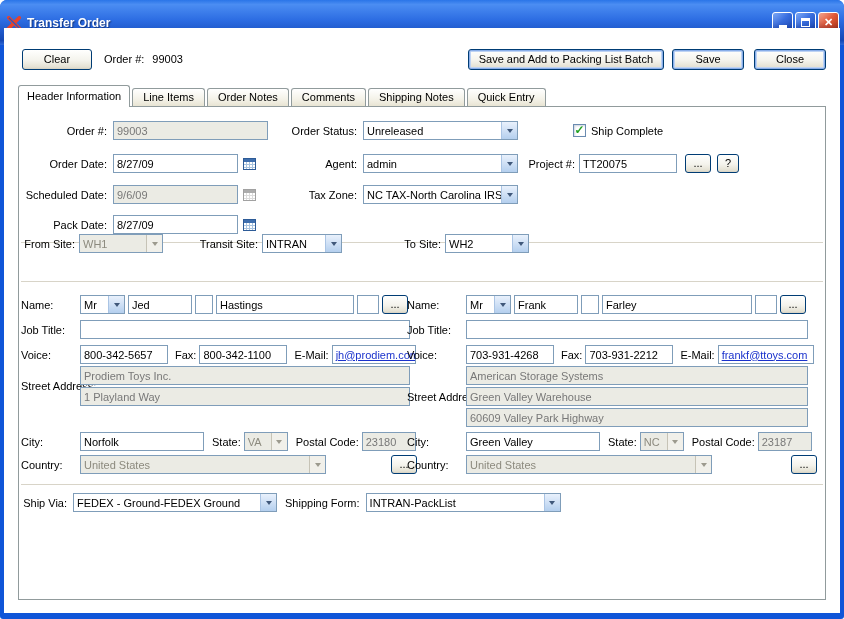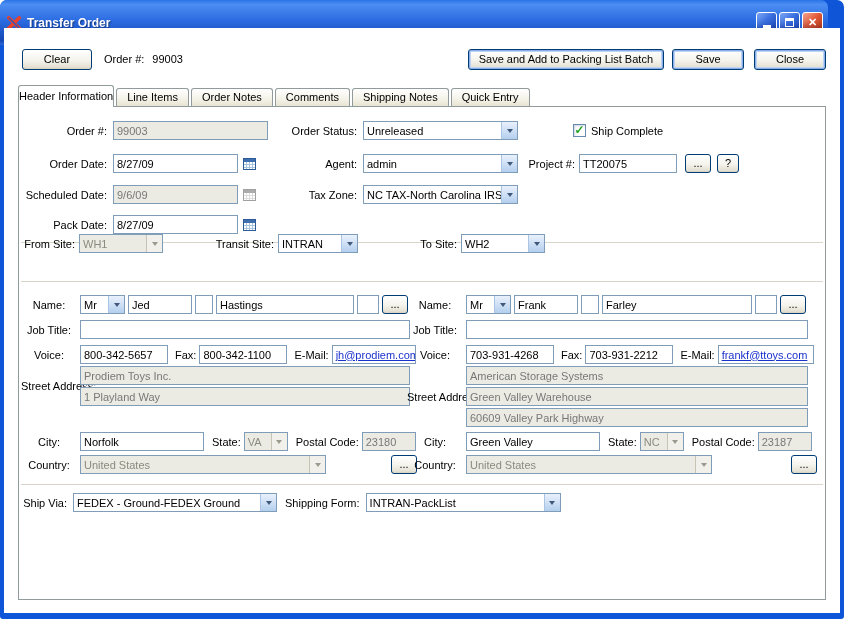--- a/index.html
+++ b/index.html
@@ -5,21 +5,21 @@
   * { box-sizing: border-box; }
   html,body { margin:0; padding:0; }
   body {
     width:844px; height:619px; position:relative; overflow:hidden;
     font-family:"Liberation Sans", sans-serif; font-size:11px; color:#000;
     background:#fff;
   }
   
   .window { position:absolute; inset:0; background:#0f55d8; border-radius:7px 7px 3px 3px; }
   .titlebar {
-    position:absolute; top:0; left:0; right:16px; height:45px;
+    position:absolute; top:0; left:0; right:0; height:45px;
     border-radius:7px 7px 0 0;
     background:linear-gradient(180deg,#2a75e8 0%,#4b8df2 10%,#2c6ce2 45%,#1347b4 90%,#2f68d6 100%);
     display:flex; align-items:center; padding:0 5px 0 6px;
   }
   .app-icon { width:16px; height:16px; margin-right:5px; display:flex; align-items:center; justify-content:center; }
   .title { color:#fff; font-weight:bold; font-size:12px; text-shadow:1px 1px 1px #10337e; flex:1; }
   .tbbtns { display:flex; gap:2px; }
   .tbb { width:21px; height:21px; border:1px solid #fff; border-radius:3px;
     display:flex; align-items:center; justify-content:center;
     box-shadow: inset 0 -9px 10px -6px rgba(0,0,60,.45); }
@@ -45,21 +45,21 @@
   .tb-spacer { flex:1; }
 
   
   .tabs { margin:15px 14px 0 14px; display:flex; align-items:flex-end; height:21px; position:relative; z-index:2; }
   .tab {
     height:18px; line-height:17px; padding:0 10px; margin-right:2px;
     border:1px solid #919b9c; border-bottom:none; border-radius:3px 3px 0 0;
     background:linear-gradient(180deg,#ffffff 0%,#f4f2e8 60%,#e8e4d3 100%);
     white-space:nowrap; cursor:default;
   }
-  .tab.active { height:21px; line-height:20px; padding:0 0; background:#fff; position:relative; }
+  .tab.active { height:21px; line-height:20px; padding:0 8px; background:#fff; position:relative; }
   .tab.active::after { content:""; position:absolute; left:0; right:0; bottom:-1px; height:1px; background:#fff; }
 
   
   .panel { margin:0 14px; height:494px; border:1px solid #919b9c; background:#fff; position:relative; }
   .prow { position:absolute; left:0; right:2px; display:flex; align-items:center; }
   .lbl { white-space:nowrap; }
   .lr  { text-align:right; display:inline-block; }
   .sep { position:absolute; left:2px; right:2px; height:1px; background:#d8d4c8; }
 
   
@@ -93,21 +93,21 @@
 
   
   .cbwrap { display:inline-flex; align-items:center; }
   .cb { width:13px; height:13px; border:1px solid #6a8bb0; background:#fff;
     display:inline-flex; align-items:center; justify-content:center; box-shadow:inset 1px 1px 2px rgba(110,130,160,.35); }
   .cbmark { color:#21a121; font-size:12px; font-weight:bold; line-height:1; margin-top:-1px; }
 
   
   .contact { position:absolute; }
   .crow { position:absolute; left:0; right:0; display:flex; align-items:center; gap:3px; }
-  .lc { width:56px; text-align:center; flex:none; }
+  .lc { width:56px; text-align:left; flex:none; }
   .stack { display:flex; flex-direction:column; gap:2px; }
 </style>
 </head>
 <body>
 
 <div class="window">
   <div class="titlebar">
     <span class="app-icon">
       <svg width="14" height="14" viewBox="0 0 16 16">
           <path d="M2 2 L14 14 M14 2 L2 14" stroke="#e8422a" stroke-width="4" stroke-linecap="round" fill="none"></path>
@@ -206,21 +206,21 @@
       </div>
 
       <div class="sep" style="top:135px"></div>
 
       <div class="prow" style="top:127px">
         <span class="lbl lr" style="width:56px;margin-right:4px">From Site:</span>
         <span class="combo dis" style="width:84px">
           <span class="ctxt">WH1</span>
           <span class="carw"></span>
         </span>
-        <span class="lbl lr" style="width:63px;margin-left:48px;margin-right:4px">Transit Site:</span>
+        <span class="lbl lr" style="width:63px;margin-left:32px;margin-right:4px">Transit Site:</span>
         <span class="combo" style="width:80px">
           <span class="ctxt">INTRAN</span>
           <span class="carw"></span>
         </span>
         <span class="lbl lr" style="width:40px;margin-left:59px;margin-right:4px">To Site:</span>
         <span class="combo" style="width:84px">
           <span class="ctxt">WH2</span>
           <span class="carw"></span>
         </span>
       </div>

